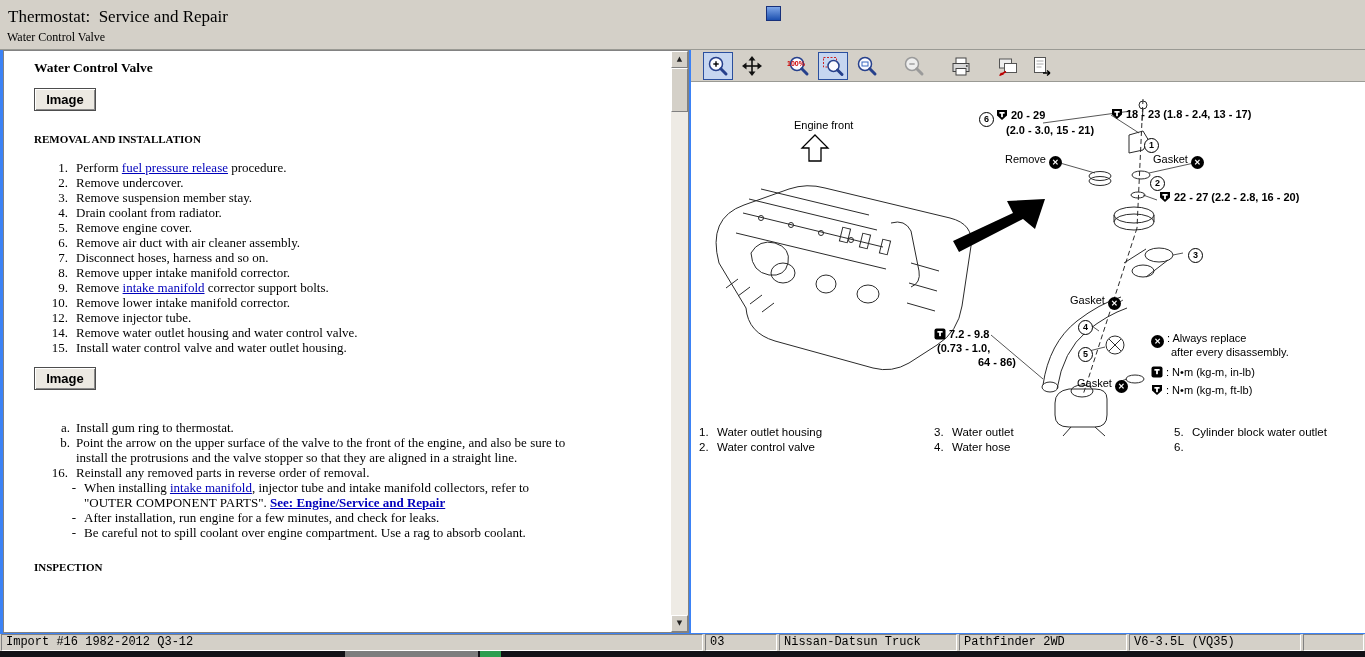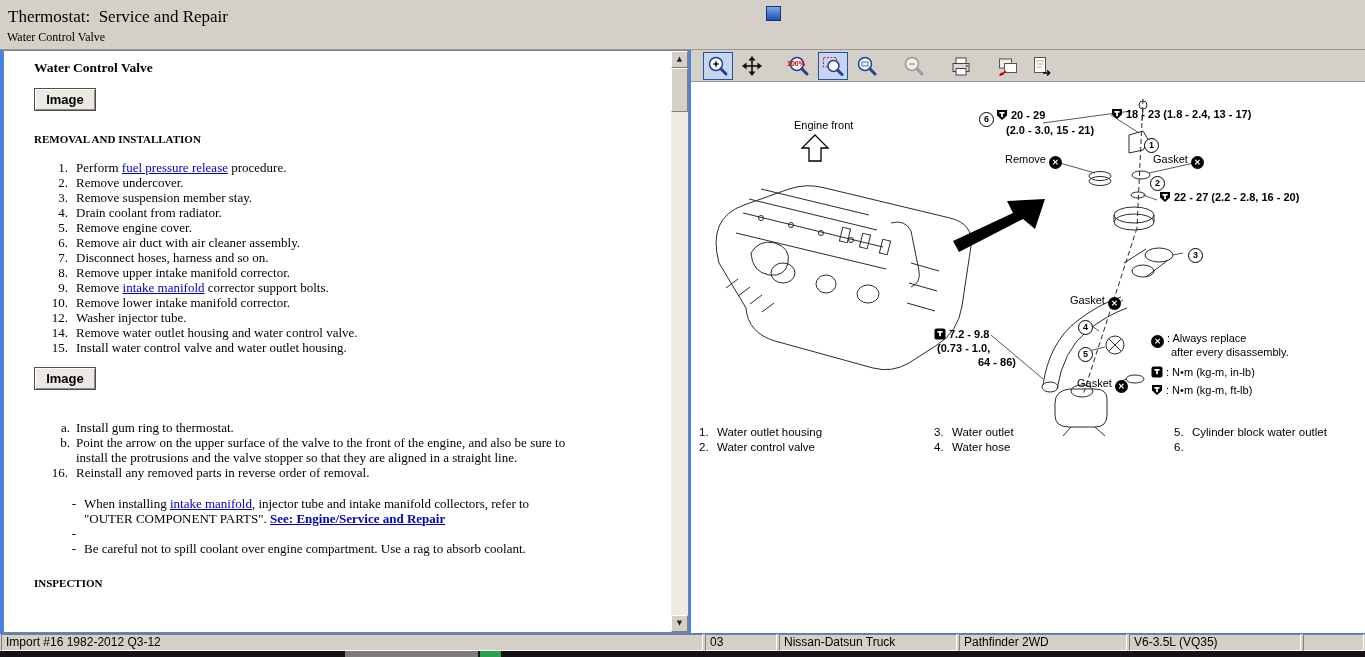--- a/index.html
+++ b/index.html
@@ -27,21 +27,21 @@
   .img-btn.second{margin-top:12px;margin-bottom:30px;}
   .section-heading{font-weight:bold;font-size:11px;margin:21px 0 13px 2px;}
   .section-heading.inspection{margin-top:20px;margin-bottom:0;}
   .steps{margin:0 0 12px 0;}
   .step-row{display:flex;}
   .step-num{width:36px;min-width:36px;text-align:right;padding-right:8px;}
   .step-text{max-width:560px;}
   .subs{margin-left:22px;margin-bottom:0;}
   .subs .step-num{width:16px;min-width:16px;padding-right:6px;}
   .subs .step-text{max-width:492px;}
-  .steps.s16{margin-bottom:16px;}
+  .steps.s16{margin-bottom:0;}
   .s16 .step-text{max-width:520px;}
   .dashes{margin-left:34px;margin-bottom:0;}
   .dashes .step-num{width:10px;min-width:10px;padding-right:8px;}
   .dashes .step-text{max-width:448px;}
   .link{color:#0000bb;text-decoration:underline;cursor:pointer;}
   .link.bold{font-weight:bold;}
 
   
   .vscroll{position:absolute;top:0;right:0;bottom:0;width:17px;background:#eeebe5;border-left:1px solid #fff;}
   .scroll-btn{position:absolute;left:0;width:15px;height:15px;background:#d4d0c8;
@@ -78,21 +78,21 @@
   .parts-col{position:absolute;z-index:2;}
   .part-row{display:flex;font:11.5px "Liberation Sans",sans-serif;line-height:15px;}
   .pnum{width:18px;}
   .pname{flex:1;}
 
   
   .status-bar{position:absolute;left:0;right:0;top:634px;height:17px;background:#d4d0c8;
               display:flex;gap:2px;padding:0 1px;box-sizing:border-box;
               font:12px/15px "Liberation Sans",sans-serif;}
   .cell{border:1px solid;border-color:#808080 #fff #fff #808080;background:#d4d0c8;
-        padding:0 4px;box-sizing:border-box;overflow:hidden;white-space:nowrap;}
+        padding:0 4px;box-sizing:border-box;overflow:hidden;white-space:nowrap;font-family:Liberation Mono, monospace;}
   .c0{width:702px;} .c1{width:72px;} .c2{width:178px;} .c3{width:168px;} .c4{width:172px;}
   .c5{flex:1;}
 
   
   .bottom-strip{position:absolute;left:0;right:0;top:651px;height:6px;background:#121217;}
   .seg{position:absolute;top:0;height:6px;}
   .seg.gray{left:345px;width:133px;background:#7d7d7d;}
   .seg.green{left:480px;width:21px;background:#2e9e4f;}
 </style>
 </head>
@@ -147,21 +147,21 @@
           <div class="step-row">
             <span class="step-num">9.</span>
             <span class="step-text"><span>Remove </span><a class="link">intake manifold</a><span> corrector support bolts.</span></span>
           </div>
           <div class="step-row">
             <span class="step-num">10.</span>
             <span class="step-text"><span>Remove lower intake manifold corrector.</span></span>
           </div>
           <div class="step-row">
             <span class="step-num">12.</span>
-            <span class="step-text"><span>Washer injector tube.</span></span>
+            <span class="step-text"><span>Remove injector tube.</span></span>
           </div>
           <div class="step-row">
             <span class="step-num">14.</span>
             <span class="step-text"><span>Remove water outlet housing and water control valve.</span></span>
           </div>
           <div class="step-row">
             <span class="step-num">15.</span>
             <span class="step-text"><span>Install water control valve and water outlet housing.</span></span>
           </div>
         </div>
@@ -182,20 +182,21 @@
             <span class="step-text"><span>Reinstall any removed parts in reverse order of removal.</span></span>
           </div>
         </div>
       <div class="steps dashes" id="dashes-list">
           <div class="step-row">
             <span class="step-num">-</span>
             <span class="step-text"><span>When installing </span><a class="link">intake manifold</a><span>, injector tube and intake manifold collectors, refer to "OUTER COMPONENT PARTS".  </span><a class="link bold">See: Engine/Service and Repair</a></span>
           </div>
           <div class="step-row">
             <span class="step-num">-</span>
+            <span class="step-text"><span>After installation, run engine for a few minutes, and check for leaks.</span></span>
           </div>
           <div class="step-row">
             <span class="step-num">-</span>
             <span class="step-text"><span>Be careful not to spill coolant over engine compartment. Use a rag to absorb coolant.</span></span>
           </div>
         </div>
       <div class="section-heading inspection">INSPECTION</div>
     </div>
     <div class="vscroll">
       <div class="scroll-btn up">▲</div>

